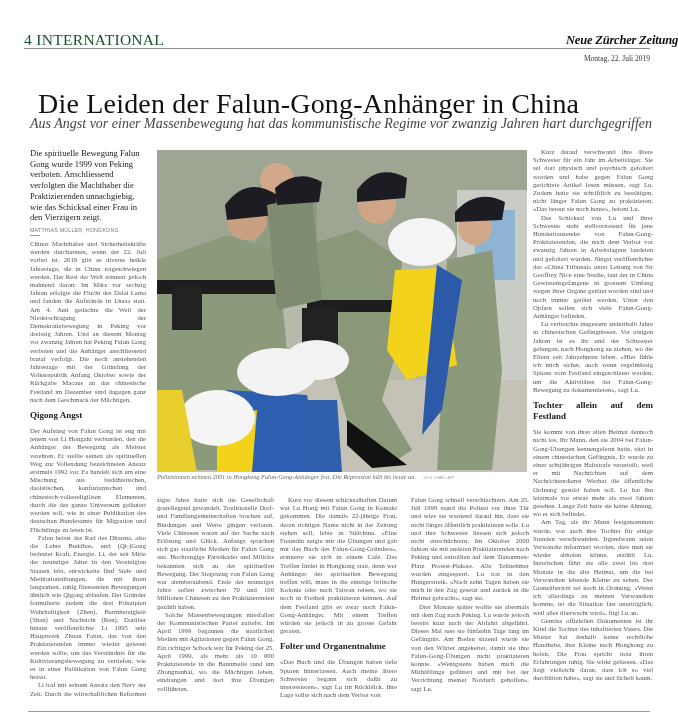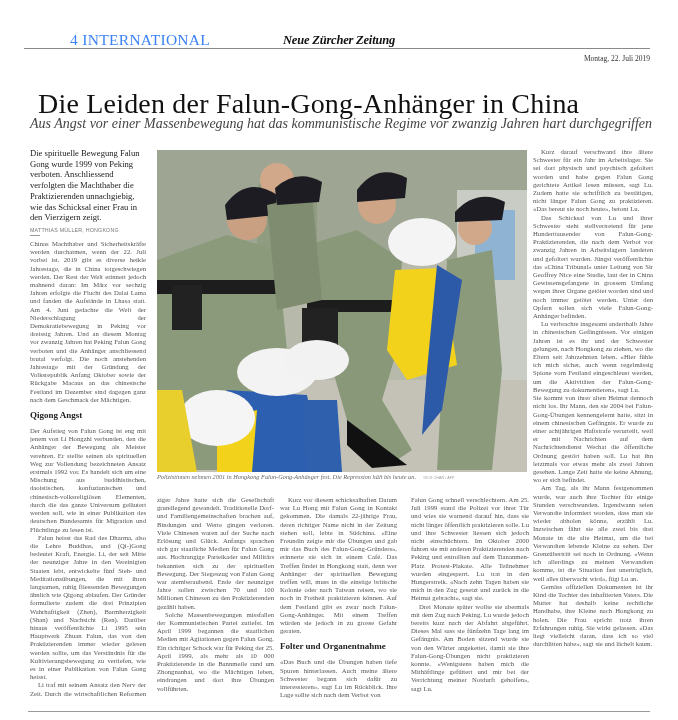--- a/index.html
+++ b/index.html
@@ -1,19 +1,19 @@
 <!DOCTYPE html>
 <html><head>
 <meta charset="utf-8">
 <style>
   html, body { margin: 0; padding: 0; background: #ffffff; }
   body { width: 678px; height: 720px; position: relative; overflow: hidden; font-family: "Liberation Serif", "DejaVu Serif", serif; color: #1a1a1a; }
   .abs { position: absolute; }
-  .masthead-section { left: 24px; top: 31px; font-size: 15.5px; letter-spacing: 0.3px; color: #3b82f6; margin-left: 46px; }
-  .masthead-logo { left: 0; right: 0; top: 33px; text-align: center; font-size: 12.5px; font-weight: bold; font-style: italic; letter-spacing: -0.2px; color: #111; }
+  .masthead-section { left: 24px; top: 31px; font-size: 15.5px; letter-spacing: 0.3px; color: #14532d; }
+  .masthead-logo { left: 0; right: 0; top: 33px; text-align: right; font-size: 12.5px; font-weight: bold; font-style: italic; letter-spacing: -0.2px; color: #111; }
   .masthead-date { right: 28px; top: 38px; font-size: 7.5px; color: #333; margin-top: 16px; }
   .masthead-rule { left: 24px; right: 28px; top: 48px; height: 0; border-top: 1px solid #8a8a8a; }
   .headline { left: 30px; top: 80px; font-size: 28px; letter-spacing: 0.2px; color: #111; white-space: nowrap; }
   .subtitle { left: 30px; top: 116px; font-size: 14px; font-style: italic; color: #444; white-space: nowrap; }
   .lead { left: 30px; top: 148px; width: 116px; font-size: 8.6px; line-height: 10.7px; color: #222; }
   .byline { left: 30px; top: 227px; font-size: 5.3px; letter-spacing: 0.2px; color: #777; font-family: "Liberation Sans", sans-serif; }
   .byline-rule { left: 30px; top: 235px; width: 10px; border-top: 1px solid #999; }
   .col { font-size: 6.7px; line-height: 8.2px; color: #555; text-align: justify; hyphens: auto; }
   .col p { margin: 0; text-indent: 0; }
   .col p.ind { text-indent: 8px; }
@@ -116,18 +116,19 @@
 
 <div class="abs col c4">
   <p>Falun Gong schnell verschlechtern. Am 25. Juli 1999 stand die Polizei vor ihrer Tür und wies sie warnend darauf hin, dass sie nicht länger öffentlich praktizieren solle. Lu und ihre Schwester liessen sich jedoch nicht einschüchtern. Im Oktober 2000 fuhren sie mit anderen Praktizierenden nach Peking und entrollten auf dem Tiananmen-Platz Protest-Plakate. Alle Teilnehmer wurden eingesperrt. Lu trat in den Hungerstreik. «Nach zehn Tagen haben sie mich in den Zug gesetzt und zurück in die Heimat gebracht», sagt sie.</p>
   <p class="ind">Drei Monate später wollte sie abermals mit dem Zug nach Peking. Lu wurde jedoch bereits kurz nach der Abfahrt abgeführt. Dieses Mal sass sie fünfzehn Tage lang im Gefängnis. Am Boden sitzend wurde sie von den Wärter angekettet, damit sie ihre Falun-Gong-Übungen nicht praktizieren konnte. «Wenigstens haben mich die Mithäftlinge gefüttert und mir bei der Verrichtung meiner Notdurft geholfen», sagt Lu.</p>
 </div>
 
 <div class="abs col c5">
   <p class="ind">Kurz darauf verschwand ihre ältere Schwester für ein Jahr im Arbeitslager. Sie sei dort physisch und psychisch gefoltert worden und habe gegen Falun Gong gerichtete Artikel lesen müssen, sagt Lu. Zudem hatte sie schriftlich zu bestätigen, nicht länger Falun Gong zu praktizieren. «Das bereut sie noch heute», betont Lu.</p>
   <p class="ind">Das Schicksal von Lu und ihrer Schwester steht stellvertretend für jene Hunderttausender von Falun-Gong-Praktizierenden, die nach dem Verbot vor zwanzig Jahren in Arbeitslagern landeten und gefoltert wurden. Jüngst veröffentlichte das «China Tribunal» unter Leitung von Sir Geoffrey Nice eine Studie, laut der in China Gewissensgefangene in grossem Umfang wegen ihrer Organe getötet worden sind und noch immer getötet werden. Unter den Opfern sollen sich viele Falun-Gong-Anhänger befinden.</p>
   <p class="ind">Lu verbrachte insgesamt anderthalb Jahre in chinesischen Gefängnissen. Vor einigen Jahren ist es ihr und der Schwester gelungen, nach Hongkong zu ziehen, wo die Eltern seit Jahrzehnten leben. «Hier fühle ich mich sicher, auch wenn regelmässig Spione vom Festland eingeschleust werden, um die Aktivitäten der Falun-Gong-Bewegung zu dokumentieren», sagt Lu.</p>
+  <h3>Tochter allein auf dem Festland</h3>
   <p>Sie kommt von ihrer alten Heimat dennoch nicht los. Ihr Mann, den sie 2004 bei Falun-Gong-Übungen kennengelernt hatte, sitzt in einem chinesischen Gefängnis. Er wurde zu einer achtjährigen Haftstrafe verurteilt, weil er mit Nachrichten auf dem Nachrichtendienst Wechat die öffentliche Ordnung gestört haben soll. Lu hat ihn letztmals vor etwas mehr als zwei Jahren gesehen. Lange Zeit hatte sie keine Ahnung, wo er sich befindet.</p>
   <p class="ind">Am Tag, als ihr Mann festgenommen wurde, war auch ihre Tochter für einige Stunden verschwunden. Irgendwann seien Verwandte informiert worden, dass man sie wieder abholen könne, erzählt Lu. Inzwischen fährt sie alle zwei bis drei Monate in die alte Heimat, um die bei Verwandten lebende Kleine zu sehen. Der Grenzübertritt sei noch in Ordnung. «Wenn ich allerdings zu meinen Verwandten komme, ist die Situation fast unerträglich, weil alles überwacht wird», fügt Lu an.</p>
   <p class="ind">Gemäss offiziellen Dokumenten ist ihr Kind die Tochter des inhaftierten Vaters. Die Mutter hat deshalb keine rechtliche Handhabe, ihre Kleine nach Hongkong zu holen. Die Frau spricht trotz ihren Erfahrungen ruhig. Sie wirkt gelassen. «Das liegt vielleicht daran, dass ich so viel durchlitten habe», sagt sie und lächelt kaum.</p>
 </div>
 
 <div class="abs bottom-rule"></div>
 
 </body></html>

